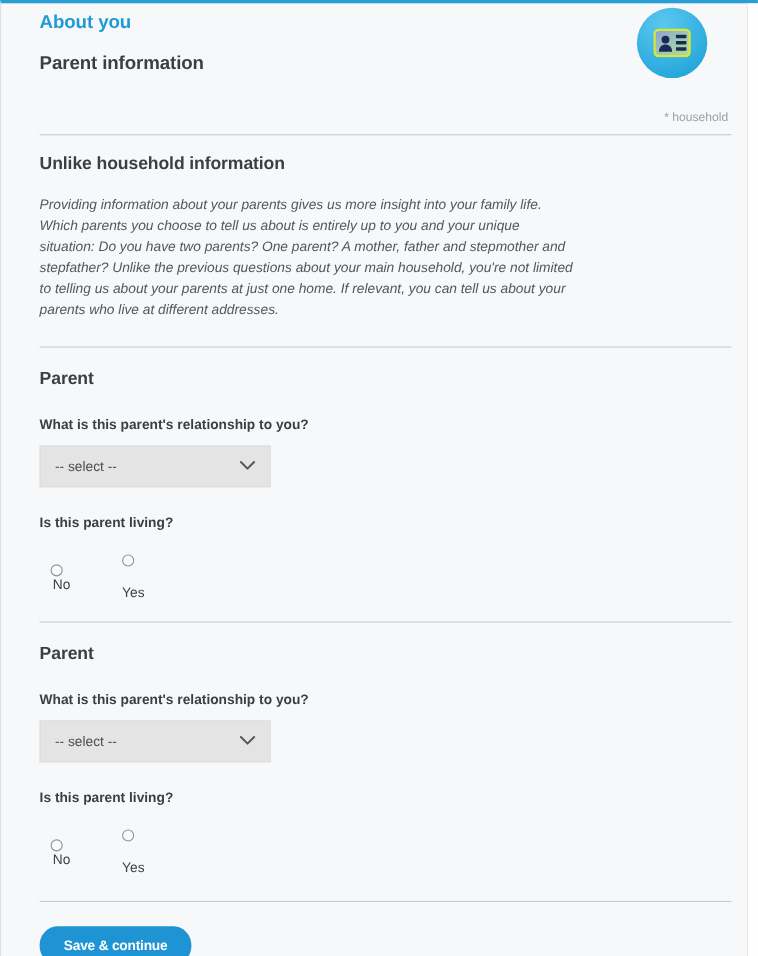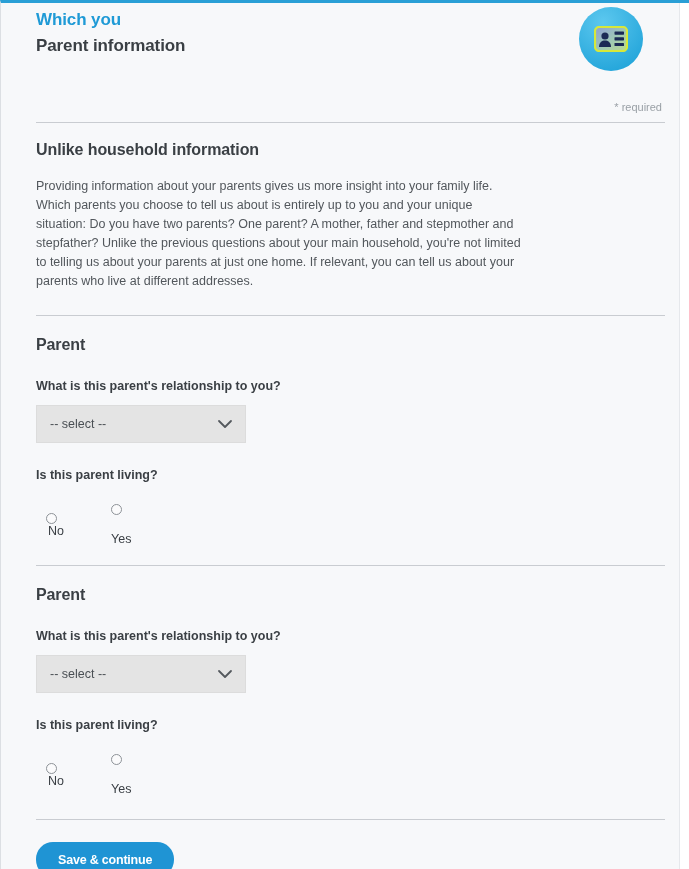--- a/index.html
+++ b/index.html
@@ -53,21 +53,21 @@
     font-size: 17px;
     font-weight: bold;
     line-height: 22px;
     letter-spacing: -0.1px;
   }
   .page-title {
     color: #3a3f44;
     font-size: 17px;
     font-weight: bold;
     line-height: 24px;
-    margin-top: 3px;
+    margin-top: 15px;
     letter-spacing: -0.1px;
   }
   .header-badge {
     position: absolute;
     top: 4px;
     right: 22px;
     width: 64px;
     height: 64px;
     border-radius: 50%;
     background: radial-gradient(circle at 38% 24%, #5cc8ef 0%, #3fb6e4 42%, #179ed6 100%);
@@ -99,20 +99,21 @@
   }
   .section-heading.household { margin-top: 18px; }
   .section-heading.parent { margin-top: 20px; }
 
   .intro-text {
     color: #52575c;
     font-size: 12.5px;
     line-height: 19px;
     margin-top: 18px;
     max-width: 487px;
+    font-style: italic;
   }
 
   .field-label {
     color: #3a3f44;
     font-size: 12.5px;
     font-weight: bold;
     margin-top: 25px;
   }
 
   .select-box {
@@ -187,21 +188,21 @@
 <body>
 
 <div class="page">
 
   <div class="right-gutter"></div>
 
   <div class="content">
 
     
     <div class="header">
-      <div class="eyebrow">Which you</div>
+      <div class="eyebrow">About you</div>
       <div class="page-title">Parent information</div>
 
       <div class="header-badge">
         <svg width="34" height="26" viewBox="0 0 34 26" aria-hidden="true">
           <defs>
             <linearGradient id="cardgrad" x1="0" y1="0" x2="1" y2="1">
               <stop offset="0%" stop-color="#8f9fd8"></stop>
               <stop offset="55%" stop-color="#9fc9b4"></stop>
               <stop offset="100%" stop-color="#b9d98f"></stop>
             </linearGradient>
@@ -209,21 +210,21 @@
           <rect x="1" y="1" width="32" height="24" rx="4" fill="url(#cardgrad)" stroke="#d7e83a" stroke-width="2.2"></rect>
           <circle cx="11" cy="10" r="3.6" fill="#1b2a55"></circle>
           <path d="M5 21 C5 16.2 8 14.4 11 14.4 C14 14.4 17 16.2 17 21 Z" fill="#1b2a55"></path>
           <rect x="20.5" y="5.5" width="9.5" height="3.2" rx="0.6" fill="#1b2a55"></rect>
           <rect x="20.5" y="11.2" width="9.5" height="3.2" rx="0.6" fill="#1b2a55"></rect>
           <rect x="20.5" y="16.9" width="9.5" height="3.2" rx="0.6" fill="#1b2a55"></rect>
         </svg>
       </div>
     </div>
 
-    <div class="required-note">* required</div>
+    <div class="required-note">* household</div>
     <div class="divider"></div>
 
     
     <div class="section-heading household">Unlike household information</div>
     <div class="intro-text">Providing information about your parents gives us more insight into your family life. Which parents you choose to tell us about is entirely up to you and your unique situation: Do you have two parents? One parent? A mother, father and stepmother and stepfather? Unlike the previous questions about your main household, you're not limited to telling us about your parents at just one home. If relevant, you can tell us about your parents who live at different addresses.</div>
 
     <div class="divider sep-parent" style="margin-top:24px;"></div>
 
     
     <div class="section-heading parent">Parent</div>

